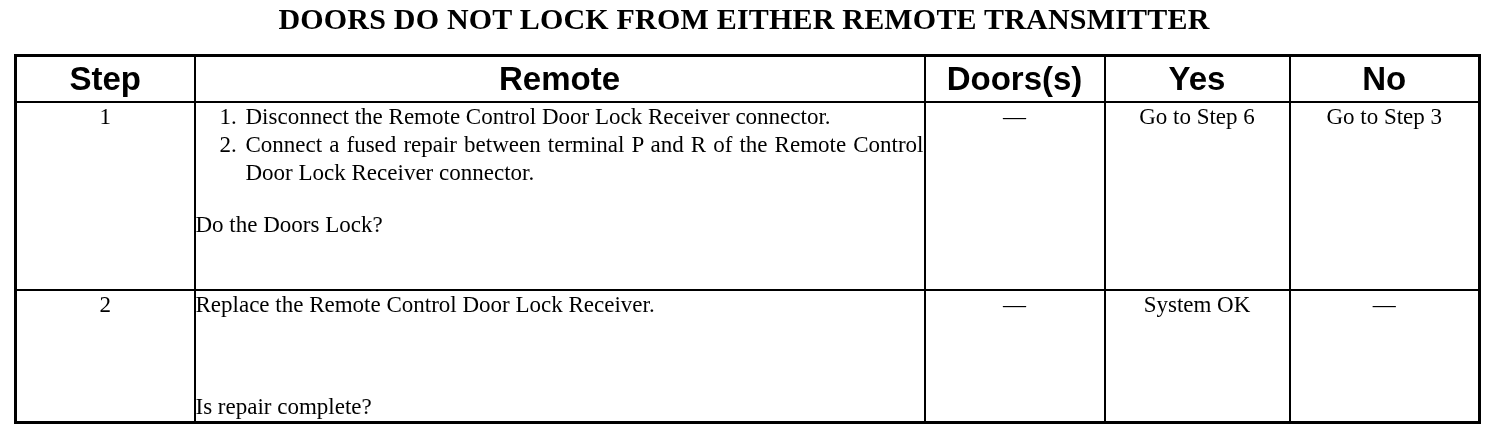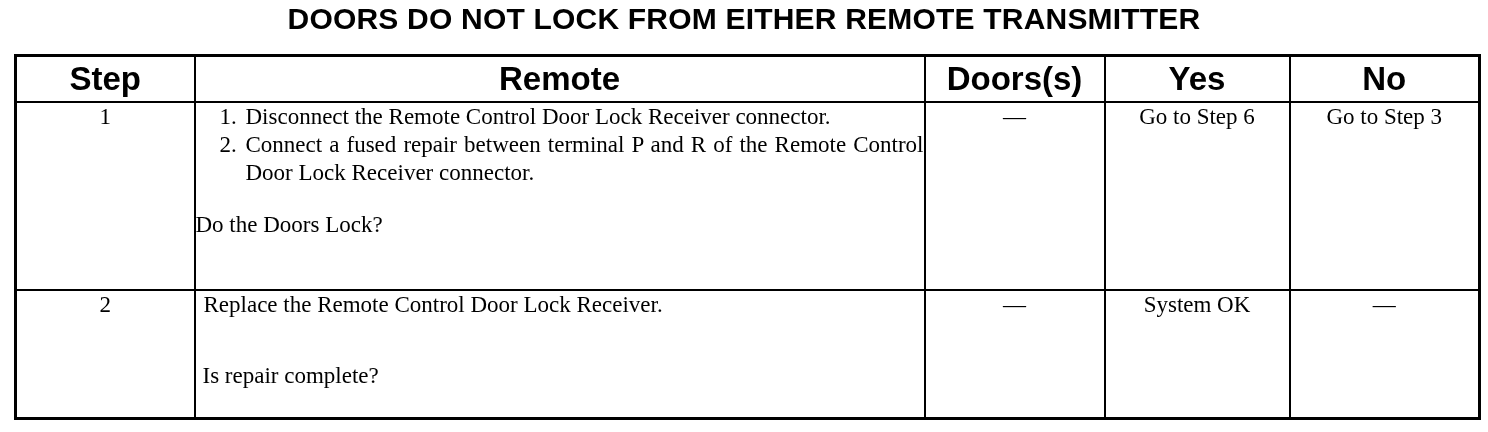--- a/index.html
+++ b/index.html
@@ -23,21 +23,21 @@
     box-sizing: border-box;
   }
 
   
   .title {
     position: absolute;
     left: 0;
     top: 2px;
     width: 1488px;
     text-align: center;
-    font-family: Liberation Sans, sans-serif;
+    font-family: Liberation Serif, serif;
     font-weight: bold;
     font-size: 30px;
     letter-spacing: 0.2px;
     line-height: 34px;
     white-space: nowrap;
   }
 
   
   .diag-table {
     position: absolute;
@@ -113,26 +113,24 @@
     left: 0;
     top: 0;
   }
   .steps li .txt {
     display: block;
   }
   .question {
     margin-top: 24px;
   }
   .question-lower {
-    margin-top: 43px;
-    padding-left: 7px;
+    margin-top: 74px;
   }
   .action-line {
     display: block;
-    padding-left: 8px;
   }
   .dash {
     font-size: 23px;
   }
 </style>
 </head>
 <body>
 
 <div class="page">
 

